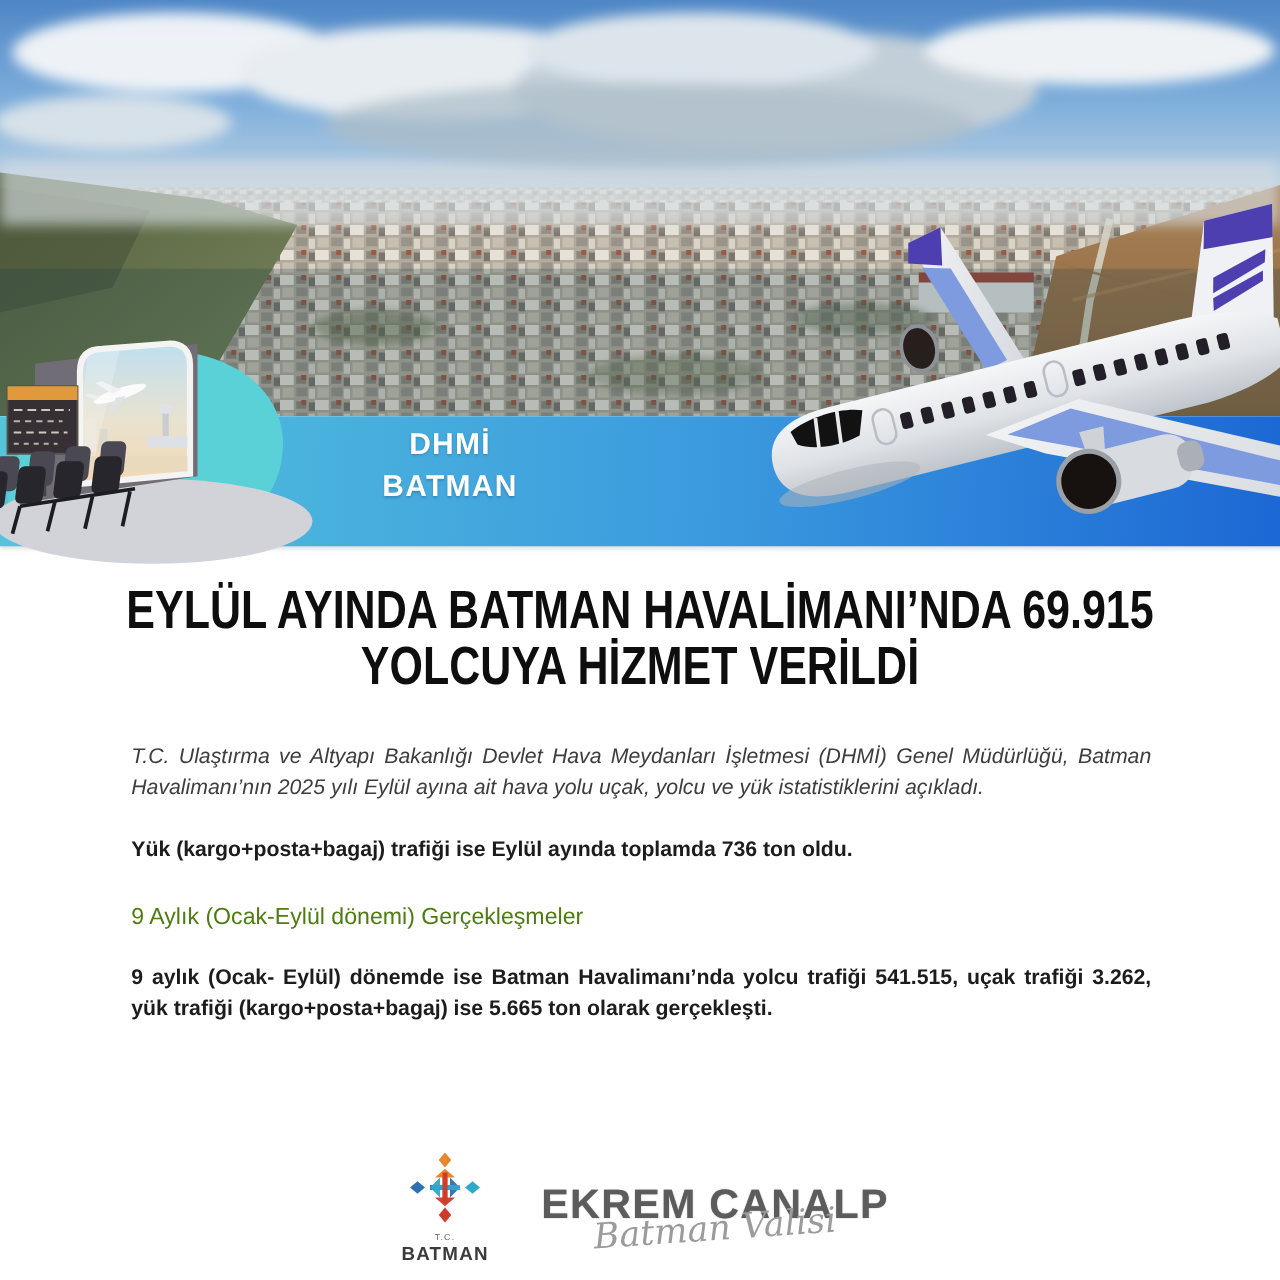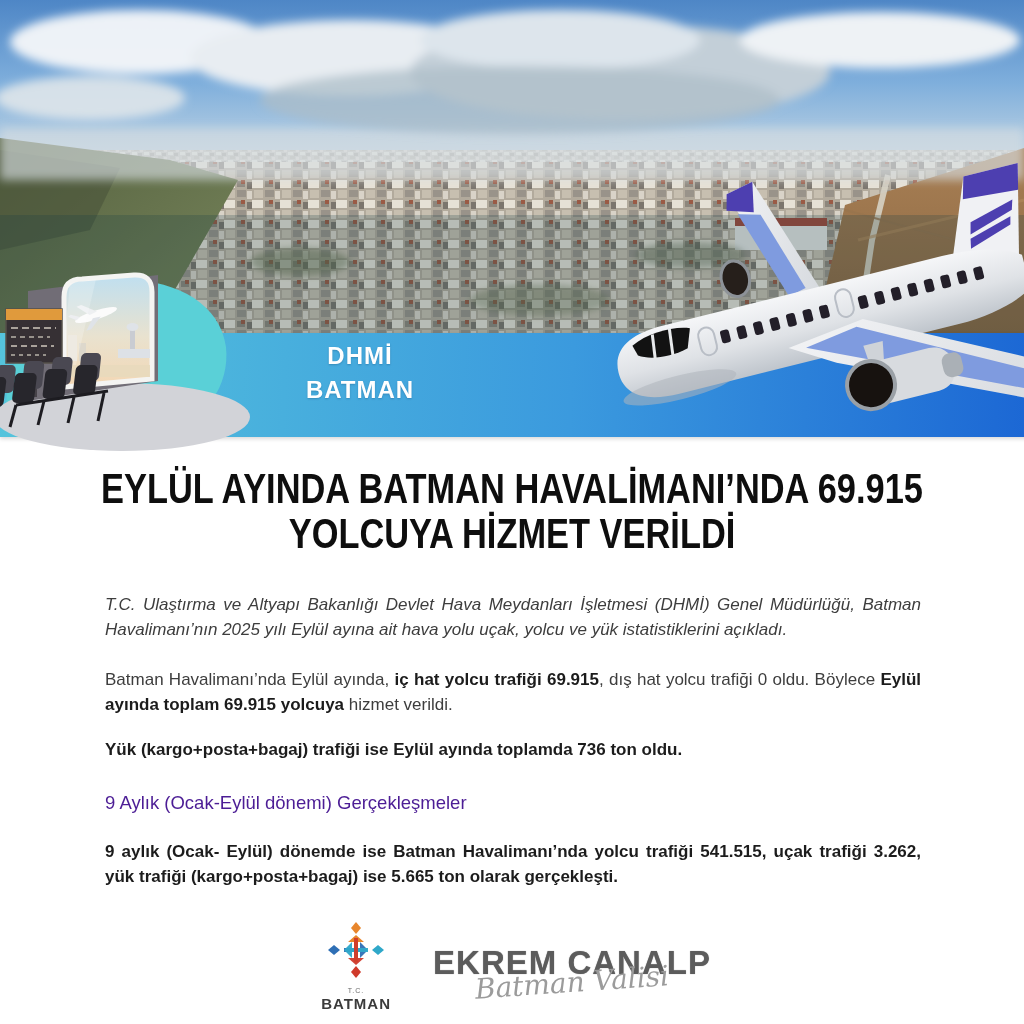--- a/index.html
+++ b/index.html
@@ -43,21 +43,21 @@
     position:absolute;left:105px;top:592px;width:816px;
     color:#3d3d3d;font-size:17px;line-height:25px;
   }
   .paragraphs p{margin:0;}
   .paragraphs .just{text-align:justify;}
   .paragraphs .b, .paragraphs p .b{font-weight:bold;color:#1c1c1c;}
   .p1{margin-bottom:25px !important;font-style:italic;}
   .p2{margin-bottom:20px !important;}
   .p3{margin-bottom:26px !important;}
   .p4{margin-bottom:28px !important;}
-  .p5{margin-bottom:24px !important;font-size:18.5px;color:#4c1d95;}
+  .p5{margin-bottom:24px !important;font-size:18.5px;color:#4d7c0f;}
   
   .footer{
     position:absolute;left:0;top:920px;width:1024px;
     display:flex;justify-content:center;align-items:flex-start;gap:34px;
   }
   .gov-logo{width:86px;display:flex;flex-direction:column;align-items:center;}
   .gov-logo .tc{font-size:7px;color:#6a6a6a;letter-spacing:1px;margin-top:1px;}
   .gov-logo .name{font-size:15px;font-weight:bold;color:#3b3b3b;letter-spacing:1px;margin-top:1px;}
   .gov-logo .sub{font-size:11px;color:#9a9a9a;letter-spacing:4px;margin-top:14px;}
   .signature{margin-top:24px;text-align:center;}
@@ -290,21 +290,20 @@
     </svg>
   </div>
 
   <div class="headline">
     <div>EYLÜL AYINDA BATMAN HAVALİMANI’NDA 69.915</div>
     <div>YOLCUYA HİZMET VERİLDİ</div>
   </div>
 
   <div class="paragraphs">
     <p class="p1 just"><span>T.C. Ulaştırma ve Altyapı Bakanlığı Devlet Hava Meydanları İşletmesi (DHMİ) Genel Müdürlüğü, Batman Havalimanı’nın 2025 yılı Eylül ayına ait hava yolu uçak, yolcu ve yük istatistiklerini açıkladı.</span></p>
-    <p class="p2 just"><span> Batman Havalimanı’nda Eylül ayında, </span><span class="b">iç hat yolcu trafiği 69.915</span><span>, dış hat yolcu trafiği 0 oldu. Böylece </span><span class="b">Eylül ayında toplam 69.915 yolcuya</span><span> hizmet verildi.</span></p>
     <p class="p4"><span class="b">Yük (kargo+posta+bagaj) trafiği ise Eylül ayında toplamda 736 ton oldu.</span></p>
     <p class="p5"><span> 9 Aylık (Ocak-Eylül dönemi) Gerçekleşmeler</span></p>
     <p class="p6 just"><span class="b">9 aylık (Ocak- Eylül) dönemde ise Batman Havalimanı’nda yolcu trafiği 541.515, uçak trafiği 3.262, yük trafiği (kargo+posta+bagaj) ise 5.665 ton olarak gerçekleşti.</span></p>
   </div>
 
   <div class="footer">
     <div class="gov-logo">
       <svg width="66" height="66" viewBox="0 0 66 66">
         <g transform="translate(33,30)">
           <polygon points="0,-28 5,-22 0,-16 -5,-22" fill="#e8862c"></polygon>

